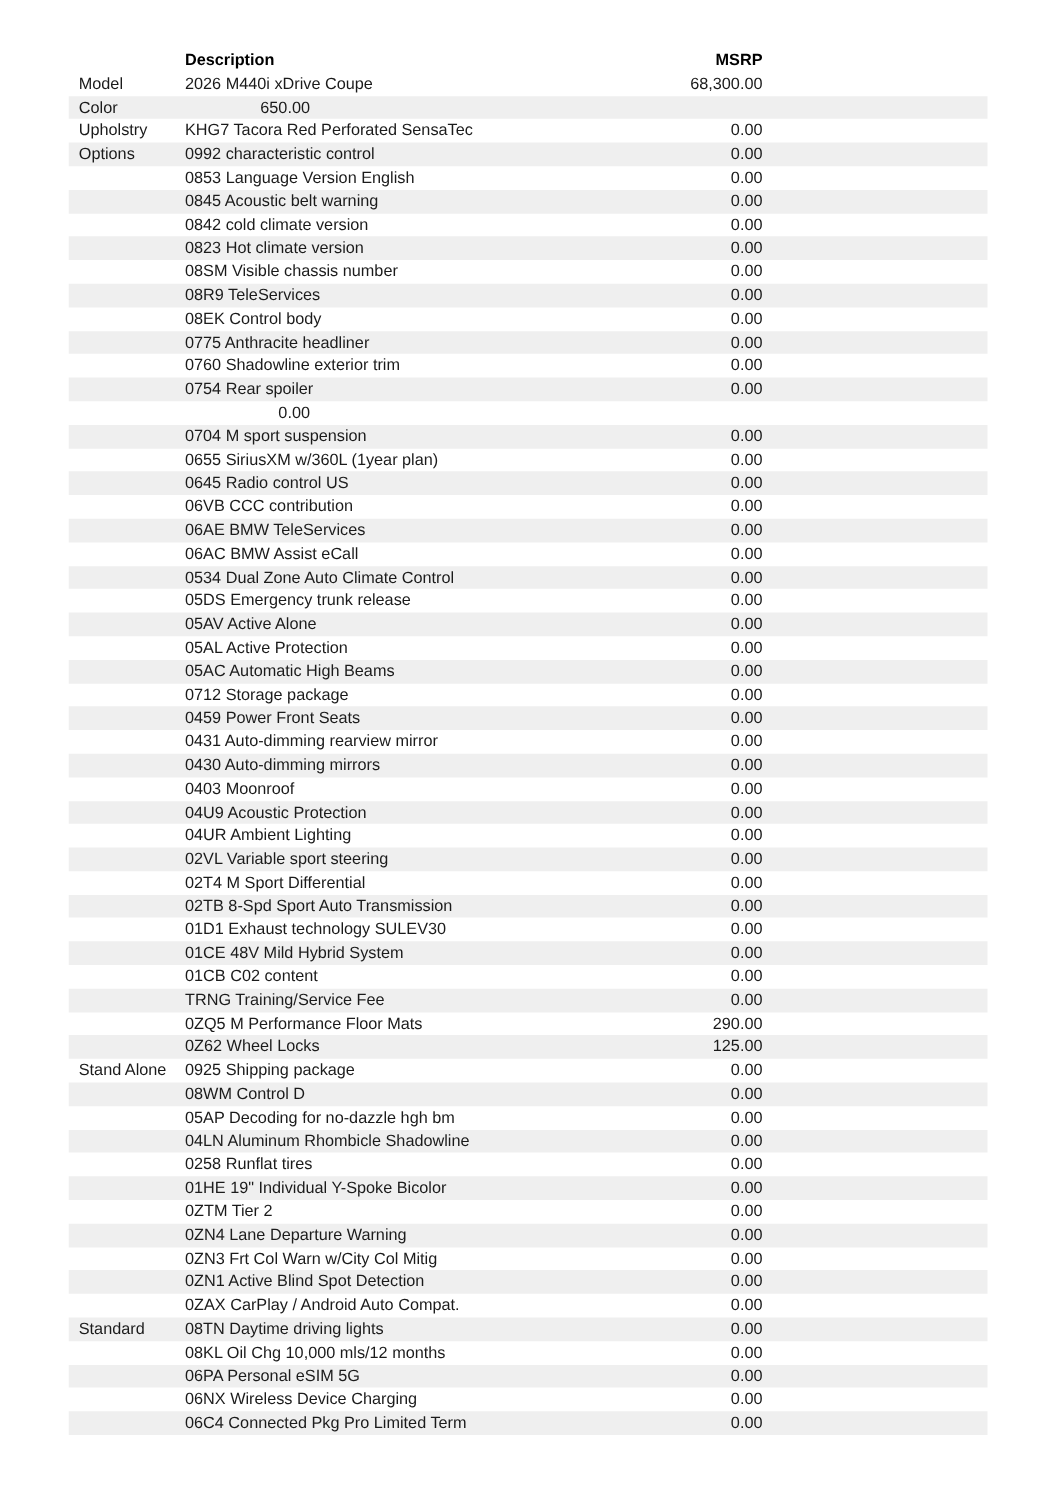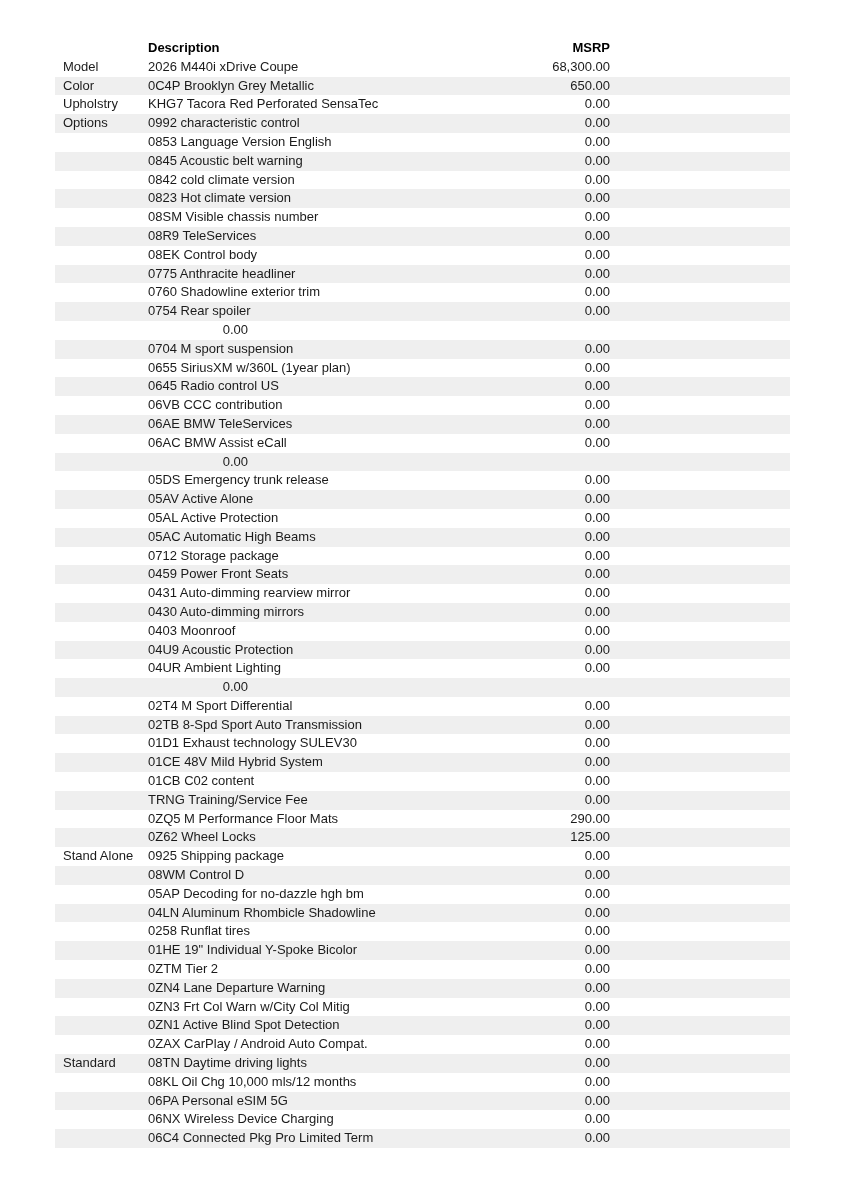--- a/index.html
+++ b/index.html
@@ -51,21 +51,20 @@
     </div>
     <div id="table-body">
         <div class="row">
           <div class="cell label">Model</div>
           <div class="cell desc">2026 M440i xDrive Coupe</div>
           <div class="cell msrp">68,300.00</div>
           <div class="cell filler"></div>
         </div>
         <div class="row stripe">
           <div class="cell label">Color</div>
-          <div class="cell desc">0C4P Brooklyn Grey Metallic</div>
           <div class="cell msrp">650.00</div>
           <div class="cell filler"></div>
         </div>
         <div class="row">
           <div class="cell label">Upholstry</div>
           <div class="cell desc">KHG7 Tacora Red Perforated SensaTec</div>
           <div class="cell msrp">0.00</div>
           <div class="cell filler"></div>
         </div>
         <div class="row stripe">
@@ -170,20 +169,21 @@
           <div class="cell filler"></div>
         </div>
         <div class="row">
           <div class="cell label"></div>
           <div class="cell desc">06AC BMW Assist eCall</div>
           <div class="cell msrp">0.00</div>
           <div class="cell filler"></div>
         </div>
         <div class="row stripe">
           <div class="cell label"></div>
+          <div class="cell desc">0534 Dual Zone Auto Climate Control</div>
           <div class="cell msrp">0.00</div>
           <div class="cell filler"></div>
         </div>
         <div class="row">
           <div class="cell label"></div>
           <div class="cell desc">05DS Emergency trunk release</div>
           <div class="cell msrp">0.00</div>
           <div class="cell filler"></div>
         </div>
         <div class="row stripe">
@@ -241,20 +241,21 @@
           <div class="cell filler"></div>
         </div>
         <div class="row">
           <div class="cell label"></div>
           <div class="cell desc">04UR Ambient Lighting</div>
           <div class="cell msrp">0.00</div>
           <div class="cell filler"></div>
         </div>
         <div class="row stripe">
           <div class="cell label"></div>
+          <div class="cell desc">02VL Variable sport steering</div>
           <div class="cell msrp">0.00</div>
           <div class="cell filler"></div>
         </div>
         <div class="row">
           <div class="cell label"></div>
           <div class="cell desc">02T4 M Sport Differential</div>
           <div class="cell msrp">0.00</div>
           <div class="cell filler"></div>
         </div>
         <div class="row stripe">

